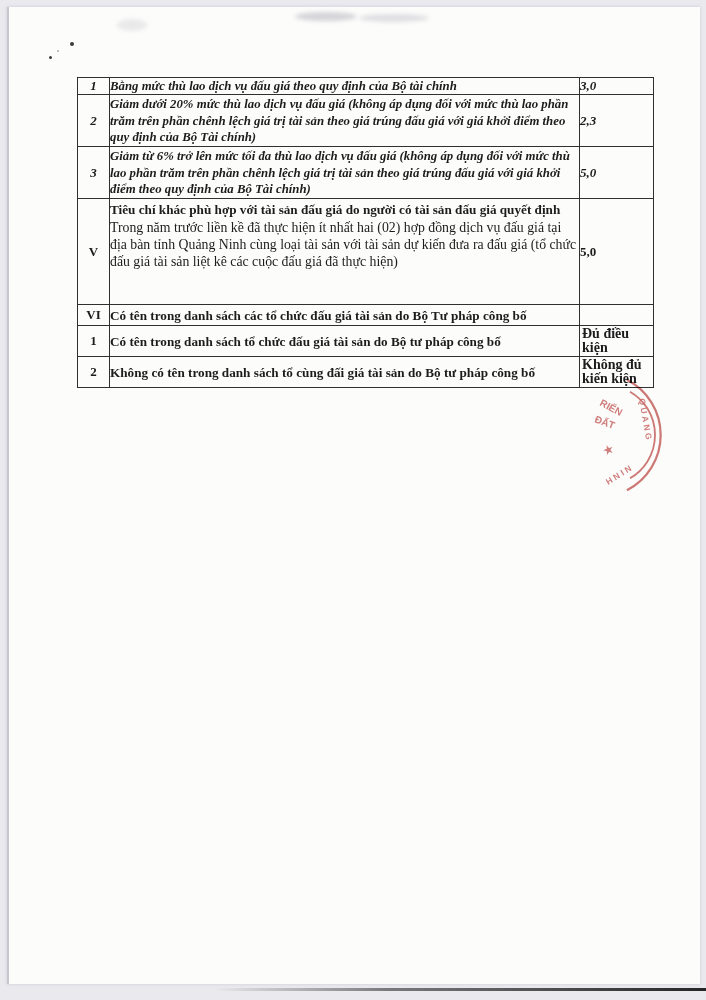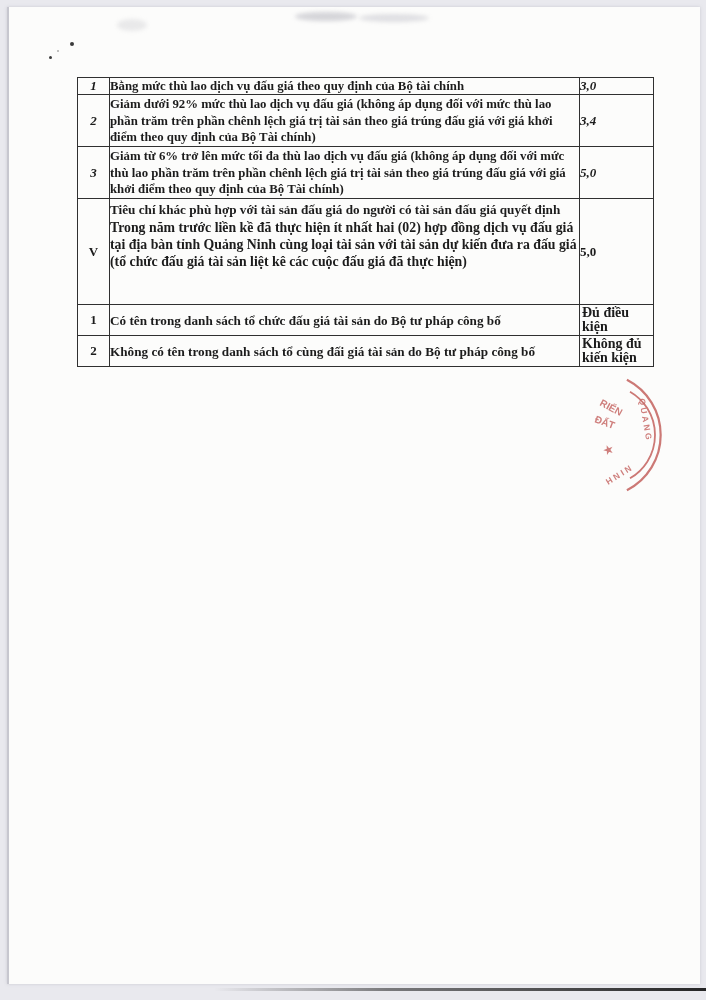--- a/index.html
+++ b/index.html
@@ -29,28 +29,28 @@
   }
   table.criteria td{
     border:1.5px solid #303030;
     padding:0;
     overflow:hidden;
   }
   td.c-num{width:31px;text-align:center;vertical-align:middle;font-weight:bold;font-size:13px;}
   td.c-text{width:469px;text-align:left;vertical-align:middle;padding:1px 5px 1px 8px;}
   td.c-score{width:73px;vertical-align:middle;font-weight:bold;font-size:13px;}
   tr.r-bi td.c-num, tr.r-bi td.c-score{font-style:italic;}
-  tr.r-bi td.c-text{font-weight:bold;font-size:12.8px;line-height:16.4px;}
+  tr.r-bi td.c-text{font-weight:bold;font-style:italic;font-size:12.8px;line-height:16.4px;}
   tr.row-1 td{height:15px;}
   tr.row-2 td{height:51px;}
   tr.row-3 td{height:51px;}
   tr.row-v td{height:103px;margin-top:35px;}
   tr.row-v td.c-text{vertical-align:top;padding-top:2px;}
   .v-bold{font-weight:bold;font-size:13.2px;line-height:17.5px;}
-  .v-reg{font-weight:bold;font-size:13.8px;line-height:17px;}
+  .v-reg{font-weight:normal;font-size:13.8px;line-height:17px;}
   tr.row-total td{height:13px;}
   td.c-total-label{text-align:center;font-weight:bold;font-size:13.2px;}
   tr.row-vi td{height:20px;}
   tr.row-vi td.c-text, tr.row-b td.c-text{font-weight:bold;font-size:13.2px;line-height:15.5px;}
   tr.row-b td{height:30px;}
   tr.row-b td.c-score{font-size:14px;line-height:14.5px;padding:0 2px;}
   
   .stamp{
     position:absolute;
     left:568px;top:366px;
@@ -90,35 +90,40 @@
 
     <table class="criteria">
       <tbody>
           <tr class="r-bi row-1">
         <td class="c-num">1</td>
         <td class="c-text">Bằng mức thù lao dịch vụ đấu giá theo quy định của Bộ tài chính</td>
         <td class="c-score">3,0</td>
       </tr>
       <tr class="r-bi row-2">
         <td class="c-num">2</td>
-        <td class="c-text">Giảm dưới 92% mức thù lao dịch vụ đấu giá (không áp dụng đối với mức thù lao phần trăm trên phần chênh lệch giá trị tài sản theo giá trúng đấu giá với giá khởi điểm theo quy định của Bộ Tài chính)</td>
-        <td class="c-score">3,4</td>
+        <td class="c-text">Giảm dưới 20% mức thù lao dịch vụ đấu giá (không áp dụng đối với mức thù lao phần trăm trên phần chênh lệch giá trị tài sản theo giá trúng đấu giá với giá khởi điểm theo quy định của Bộ Tài chính)</td>
+        <td class="c-score">2,3</td>
       </tr>
       <tr class="r-bi row-3">
         <td class="c-num">3</td>
         <td class="c-text">Giảm từ 6% trở lên mức tối đa thù lao dịch vụ đấu giá (không áp dụng đối với mức thù lao phần trăm trên phần chênh lệch giá trị tài sản theo giá trúng đấu giá với giá khởi điểm theo quy định của Bộ Tài chính)</td>
         <td class="c-score">5,0</td>
       </tr>
       <tr class="row-v">
         <td class="c-num">V</td>
         <td class="c-text">
           <div class="v-bold">Tiêu chí khác phù hợp với tài sản đấu giá do người có tài sản đấu giá quyết định</div>
           <div class="v-reg">Trong năm trước liền kề đã thực hiện ít nhất hai (02) hợp đồng dịch vụ đấu giá tại địa bàn tỉnh Quảng Ninh cùng loại tài sản với tài sản dự kiến đưa ra đấu giá (tổ chức đấu giá tài sản liệt kê các cuộc đấu giá đã thực hiện)</div>
         </td>
         <td class="c-score">5,0</td>
+      </tr>
+      <tr class="row-vi">
+        <td class="c-num">VI</td>
+        <td class="c-text">Có tên trong danh sách các tổ chức đấu giá tài sản do Bộ Tư pháp công bố</td>
+        <td class="c-score"></td>
       </tr>
       <tr class="row-b">
         <td class="c-num">1</td>
         <td class="c-text">Có tên trong danh sách tổ chức đấu giá tài sản do Bộ tư pháp công bố</td>
         <td class="c-score">Đủ điều kiện</td>
       </tr>
       <tr class="row-b">
         <td class="c-num">2</td>
         <td class="c-text">Không có tên trong danh sách tổ cùng đấi giá tài sản do Bộ tư pháp công bố</td>
         <td class="c-score">Không đủ kiến kiện</td>

